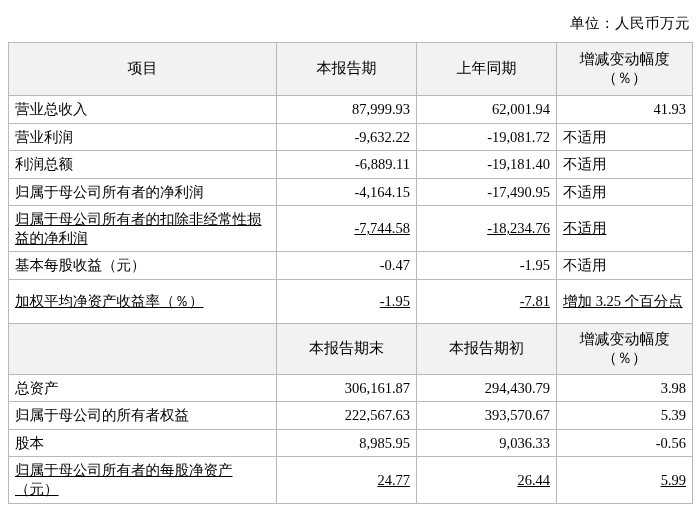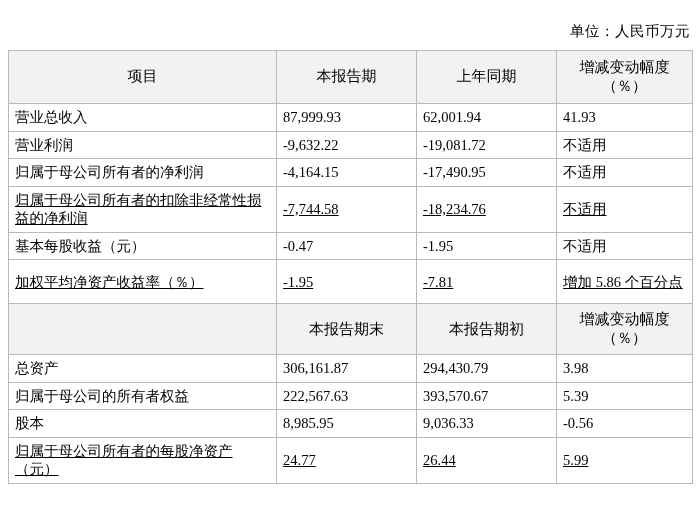--- a/index.html
+++ b/index.html
@@ -12,21 +12,21 @@
     height: 529px;
     font-family: "Liberation Serif", "DejaVu Serif", serif;
     color: #000000;
     position: relative;
     overflow: hidden;
   }
   .page {
     width: 700px;
     height: 399px;
     box-sizing: border-box;
-    padding: 12px 8px;
+    padding: 4px 8px;
   }
   .unit-line {
     text-align: right;
     font-size: 14.5px;
     padding: 10px 2px 9px 0;
     letter-spacing: 0.5px;
   }
   table.fin {
     width: 684px;
     border-collapse: collapse;
@@ -54,20 +54,21 @@
   .hdr-sub td {
     background: #f2f2f2;
     text-align: center;
     height: 42px;
     font-size: 15px;
   }
   .label {
     text-align: left;
   }
   .num {
+    text-align: right;
     padding-right: 18px;
     margin-left: 36px;
   }
   .mid {
     text-align: left;
   }
   .two-line {
     line-height: 1.3;
   }
   .row-h { height: 26px; }
@@ -102,20 +103,26 @@
         <td class="num">62,001.94</td>
         <td class="num">41.93</td>
       </tr>
       <tr class="row-h">
         <td class="label">营业利润</td>
         <td class="num">-9,632.22</td>
         <td class="num">-19,081.72</td>
         <td class="mid">不适用</td>
       </tr>
       <tr class="row-h">
+        <td class="label">利润总额</td>
+        <td class="num">-6,889.11</td>
+        <td class="num">-19,181.40</td>
+        <td class="mid">不适用</td>
+      </tr>
+      <tr class="row-h">
         <td class="label">归属于母公司所有者的净利润</td>
         <td class="num">-4,164.15</td>
         <td class="num">-17,490.95</td>
         <td class="mid">不适用</td>
       </tr>
       <tr class="row-h2">
         <td class="label two-line">归属于母公司所有者的扣除非经常性损益的净利润</td>
         <td class="num">-7,744.58</td>
         <td class="num">-18,234.76</td>
         <td class="mid">不适用</td>
@@ -123,21 +130,21 @@
       <tr class="row-h">
         <td class="label">基本每股收益（元）</td>
         <td class="num">-0.47</td>
         <td class="num">-1.95</td>
         <td class="mid">不适用</td>
       </tr>
       <tr class="row-h2">
         <td class="label">加权平均净资产收益率（％）</td>
         <td class="num">-1.95</td>
         <td class="num">-7.81</td>
-        <td class="mid two-line">增加 5.86 个百分点</td>
+        <td class="mid two-line">增加 3.25 个百分点</td>
       </tr>
 
       <tr class="hdr-sub">
         <td class="empty-cell"></td>
         <td>本报告期末</td>
         <td>本报告期初</td>
         <td class="two-line">增减变动幅度（％）</td>
       </tr>
 
       <tr class="row-h">

